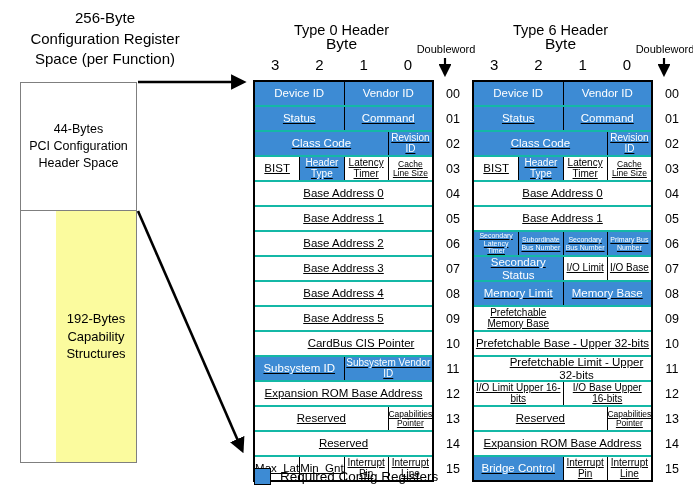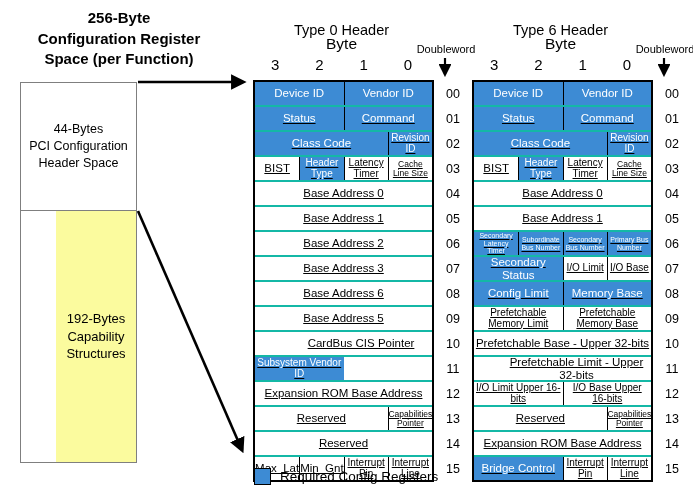--- a/index.html
+++ b/index.html
@@ -4,22 +4,22 @@
 <style>
   html,body{margin:0;padding:0;background:#fff;}
   #stage{
     position:relative;width:693px;height:495px;overflow:hidden;
     font-family:"Liberation Sans",sans-serif;color:#000;background:#fff;
   }
   .multiline{white-space:pre-line;}
 
   
   .left-title{
-    position:absolute;left:16px;top:8px;width:206px;text-align:center;
-    font-size:15px;line-height:1.38;font-weight:bold;
+    position:absolute;left:2px;top:8px;width:206px;text-align:center;
+    font-size:15px;line-height:1.38;
   }
   .space-box{
     position:absolute;left:20px;top:82px;width:117px;height:381px;
     border:1px solid #7f7f7f;box-sizing:border-box;display:flex;flex-direction:column;
   }
   .white-sec{
     height:128px;box-sizing:border-box;border-bottom:1px solid #7f7f7f;
     display:flex;align-items:center;justify-content:center;text-align:center;
     font-size:12.5px;line-height:1.35;background:#fff;
   }
@@ -142,32 +142,33 @@
         </div>
         <div class="row">
           <div class="cell" style="width: 100%;">Base Address 2</div>
           <div class="dwnum">06</div>
         </div>
         <div class="row">
           <div class="cell" style="width: 100%;">Base Address 3</div>
           <div class="dwnum">07</div>
         </div>
         <div class="row">
-          <div class="cell" style="width: 100%;">Base Address 6</div>
+          <div class="cell" style="width: 100%;">Base Address 4</div>
           <div class="dwnum">08</div>
         </div>
         <div class="row">
           <div class="cell" style="width: 100%;">Base Address 5</div>
           <div class="dwnum">09</div>
         </div>
         <div class="row">
           <div class="cell" style="width: 100%; padding-left: 36px;">CardBus CIS Pointer</div>
           <div class="dwnum">10</div>
         </div>
         <div class="row">
+          <div class="cell blue" style="width: 50%;">Subsystem ID</div>
           <div class="cell blue cell-s" style="width: 50%;">Subsystem Vendor ID</div>
           <div class="dwnum">11</div>
         </div>
         <div class="row">
           <div class="cell" style="width: 100%;">Expansion ROM Base Address</div>
           <div class="dwnum">12</div>
         </div>
         <div class="row">
           <div class="cell" style="width: 75%;">Reserved</div>
           <div class="cell cell-xs" style="width: 25%;">Capabilities Pointer</div>
@@ -238,26 +239,25 @@
           <div class="cell blue cell-xxs" style="width: 25%;">Primary Bus Number</div>
           <div class="dwnum">06</div>
         </div>
         <div class="row">
           <div class="cell blue" style="width: 50%;">Secondary Status</div>
           <div class="cell cell-s" style="width: 25%;">I/O Limit</div>
           <div class="cell cell-s" style="width: 25%;">I/O Base</div>
           <div class="dwnum">07</div>
         </div>
         <div class="row">
-          <div class="cell blue" style="width: 50%;">Config Limit</div>
+          <div class="cell blue" style="width: 50%;">Memory Limit</div>
           <div class="cell blue" style="width: 50%;">Memory Base</div>
           <div class="dwnum">08</div>
         </div>
         <div class="row">
-          <div class="cell cell-s" style="width: 50%;">Prefetchable Memory Limit</div>
           <div class="cell cell-s" style="width: 50%;">Prefetchable Memory Base</div>
           <div class="dwnum">09</div>
         </div>
         <div class="row">
           <div class="cell" style="width: 100%;">Prefetchable Base - Upper 32-bits</div>
           <div class="dwnum">10</div>
         </div>
         <div class="row">
           <div class="cell" style="width: 100%; margin-left: 28px;">Prefetchable Limit - Upper 32-bits</div>
           <div class="dwnum">11</div>

